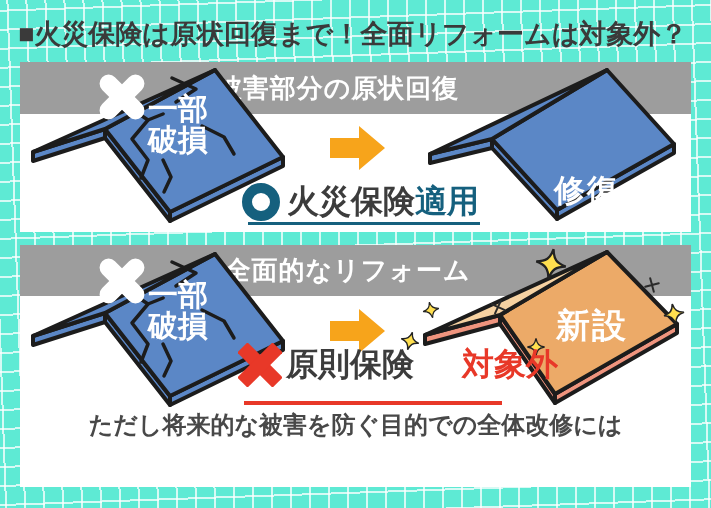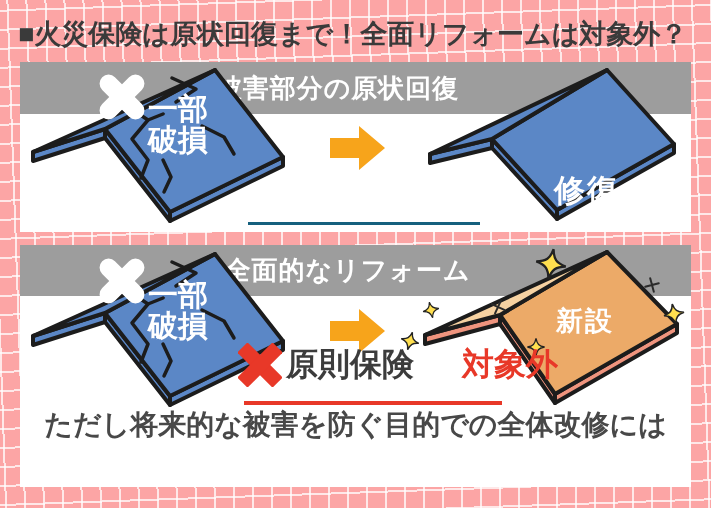--- a/index.html
+++ b/index.html
@@ -1,50 +1,50 @@
 <!DOCTYPE html>
 <html><head>
 <meta charset="utf-8">
 <style>
   * { margin:0; padding:0; box-sizing:border-box; }
   html,body { width:711px; height:508px; }
   body { font-family:"Liberation Sans","DejaVu Sans",sans-serif; }
-  .stage { position:relative; width:711px; height:508px; background:#fca5a5; overflow:hidden; }
+  .stage { position:relative; width:711px; height:508px; background:#5eead4; overflow:hidden; }
   .grid { position:absolute; left:-60px; top:-60px; width:860px; height:660px;
     background-image:
       repeating-linear-gradient(to right, rgba(255,255,255,.75) 0 2px, transparent 2px 19px),
       repeating-linear-gradient(to bottom, rgba(255,255,255,.75) 0 2px, transparent 2px 19px);
     transform:rotate(-2deg); }
   .title { position:absolute; left:18px; top:16px; font-size:27px; font-weight:bold;
     color:#3a3a3a; white-space:nowrap; }
   .panel { position:absolute; left:20px; width:671px; background:#ffffff; }
   .panel-restore { top:62px; height:170px; }
   .panel-reform  { top:245px; height:242px; }
   .panel-header { position:absolute; top:0; left:0; width:100%; background:#9d9d9d;
     color:#fff; font-weight:bold; font-size:26px; text-align:center; letter-spacing:1px; z-index:1; }
   .ph1 { height:52px; line-height:52px; padding-right:36px; }
   .ph2 { height:51px; line-height:51px; padding-right:16px; }
   .roof { position:absolute; z-index:2; }
   .roof-label { position:absolute; color:#fff; font-weight:bold; z-index:3; white-space:nowrap; }
   .damage-label { left:128px; font-size:30px; line-height:31px; }
   .repair-label { left:534px; top:108px; font-size:31px; letter-spacing:2px; }
-  .new-label    { left:536px; top:58px;  font-size:27px; letter-spacing:2px; }
+  .new-label    { left:536px; top:58px;  font-size:34px; letter-spacing:2px; }
   .arrow { position:absolute; left:310px; top:63px; z-index:3; }
   .verdict { position:absolute; display:flex; align-items:center; z-index:4; }
   .verdict-ok { left:222px; top:118px; }
   .verdict-ng { left:218px; top:98px; }
   .ring { width:38px; height:38px; border-radius:50%; border:10px solid #15607e; margin-right:7px; flex:none; }
   .xwrap { margin-right:4px; flex:none; display:flex; }
   .verdict-text { font-size:32px; font-weight:bold; color:#3c3c3c; white-space:nowrap; }
   .hl-teal { color:#15607e; } .hl-red { color:#e83828;margin-left:48px; }
   .underline { position:absolute; z-index:4; }
   .underline-teal { left:228px; top:160px; width:232px; height:3px; background:#15607e; }
   .underline-red  { left:224px; top:156px; width:258px; height:4px; background:#e83828; }
   .note { position:absolute; top:162px; left:0; width:100%; text-align:center;
-    font-size:28px; line-height:36px; font-weight:bold; color:#484848; z-index:4; }
+    font-size:24px; line-height:36px; font-weight:bold; color:#484848; z-index:4; }
 </style>
 </head>
 <body>
 
 <div class="stage">
   <div class="grid"></div>
 
   <div class="title">■火災保険は原状回復まで！全面リフォームは対象外？</div>
 
   <section class="panel panel-restore">
@@ -83,20 +83,25 @@
       <g stroke="#1c1c1c" stroke-width="4" stroke-linejoin="round">
         <polygon points="5,90 67,75 67,84 5,99" fill="#5b87c6"></polygon>
         <polygon points="67,75 132,146 132,155 67,84" fill="#5b87c6"></polygon>
         <polygon points="249,80 132,146 132,155 249,89" fill="#5b87c6"></polygon>
         <polygon points="182,6 249,80 132,146 67,75" fill="#5b87c6"></polygon>
         <polygon points="182,6 5,90 67,75" fill="#5b87c6"></polygon>
       </g>
     </svg>
     <div class="roof-label repair-label">修復</div>
 
+    <div class="verdict verdict-ok">
+      <span class="ring"></span>
+      <span class="verdict-text">火災保険</span>
+      <span class="verdict-text hl-teal">適用</span>
+    </div>
     <div class="underline underline-teal"></div>
   </section>
 
   <section class="panel panel-reform">
     <div class="panel-header ph2">全面的なリフォーム</div>
 
     <svg class="roof" style="left:10px; top:3px;" viewBox="0 0 255 160" width="255" height="160">
       <g stroke="#1c1c1c" stroke-width="4" stroke-linejoin="round">
         <polygon points="3,88 75,65 75,74 3,97" fill="#5b87c6"></polygon>
         <polygon points="75,65 140,148 140,157 75,74" fill="#5b87c6"></polygon>

